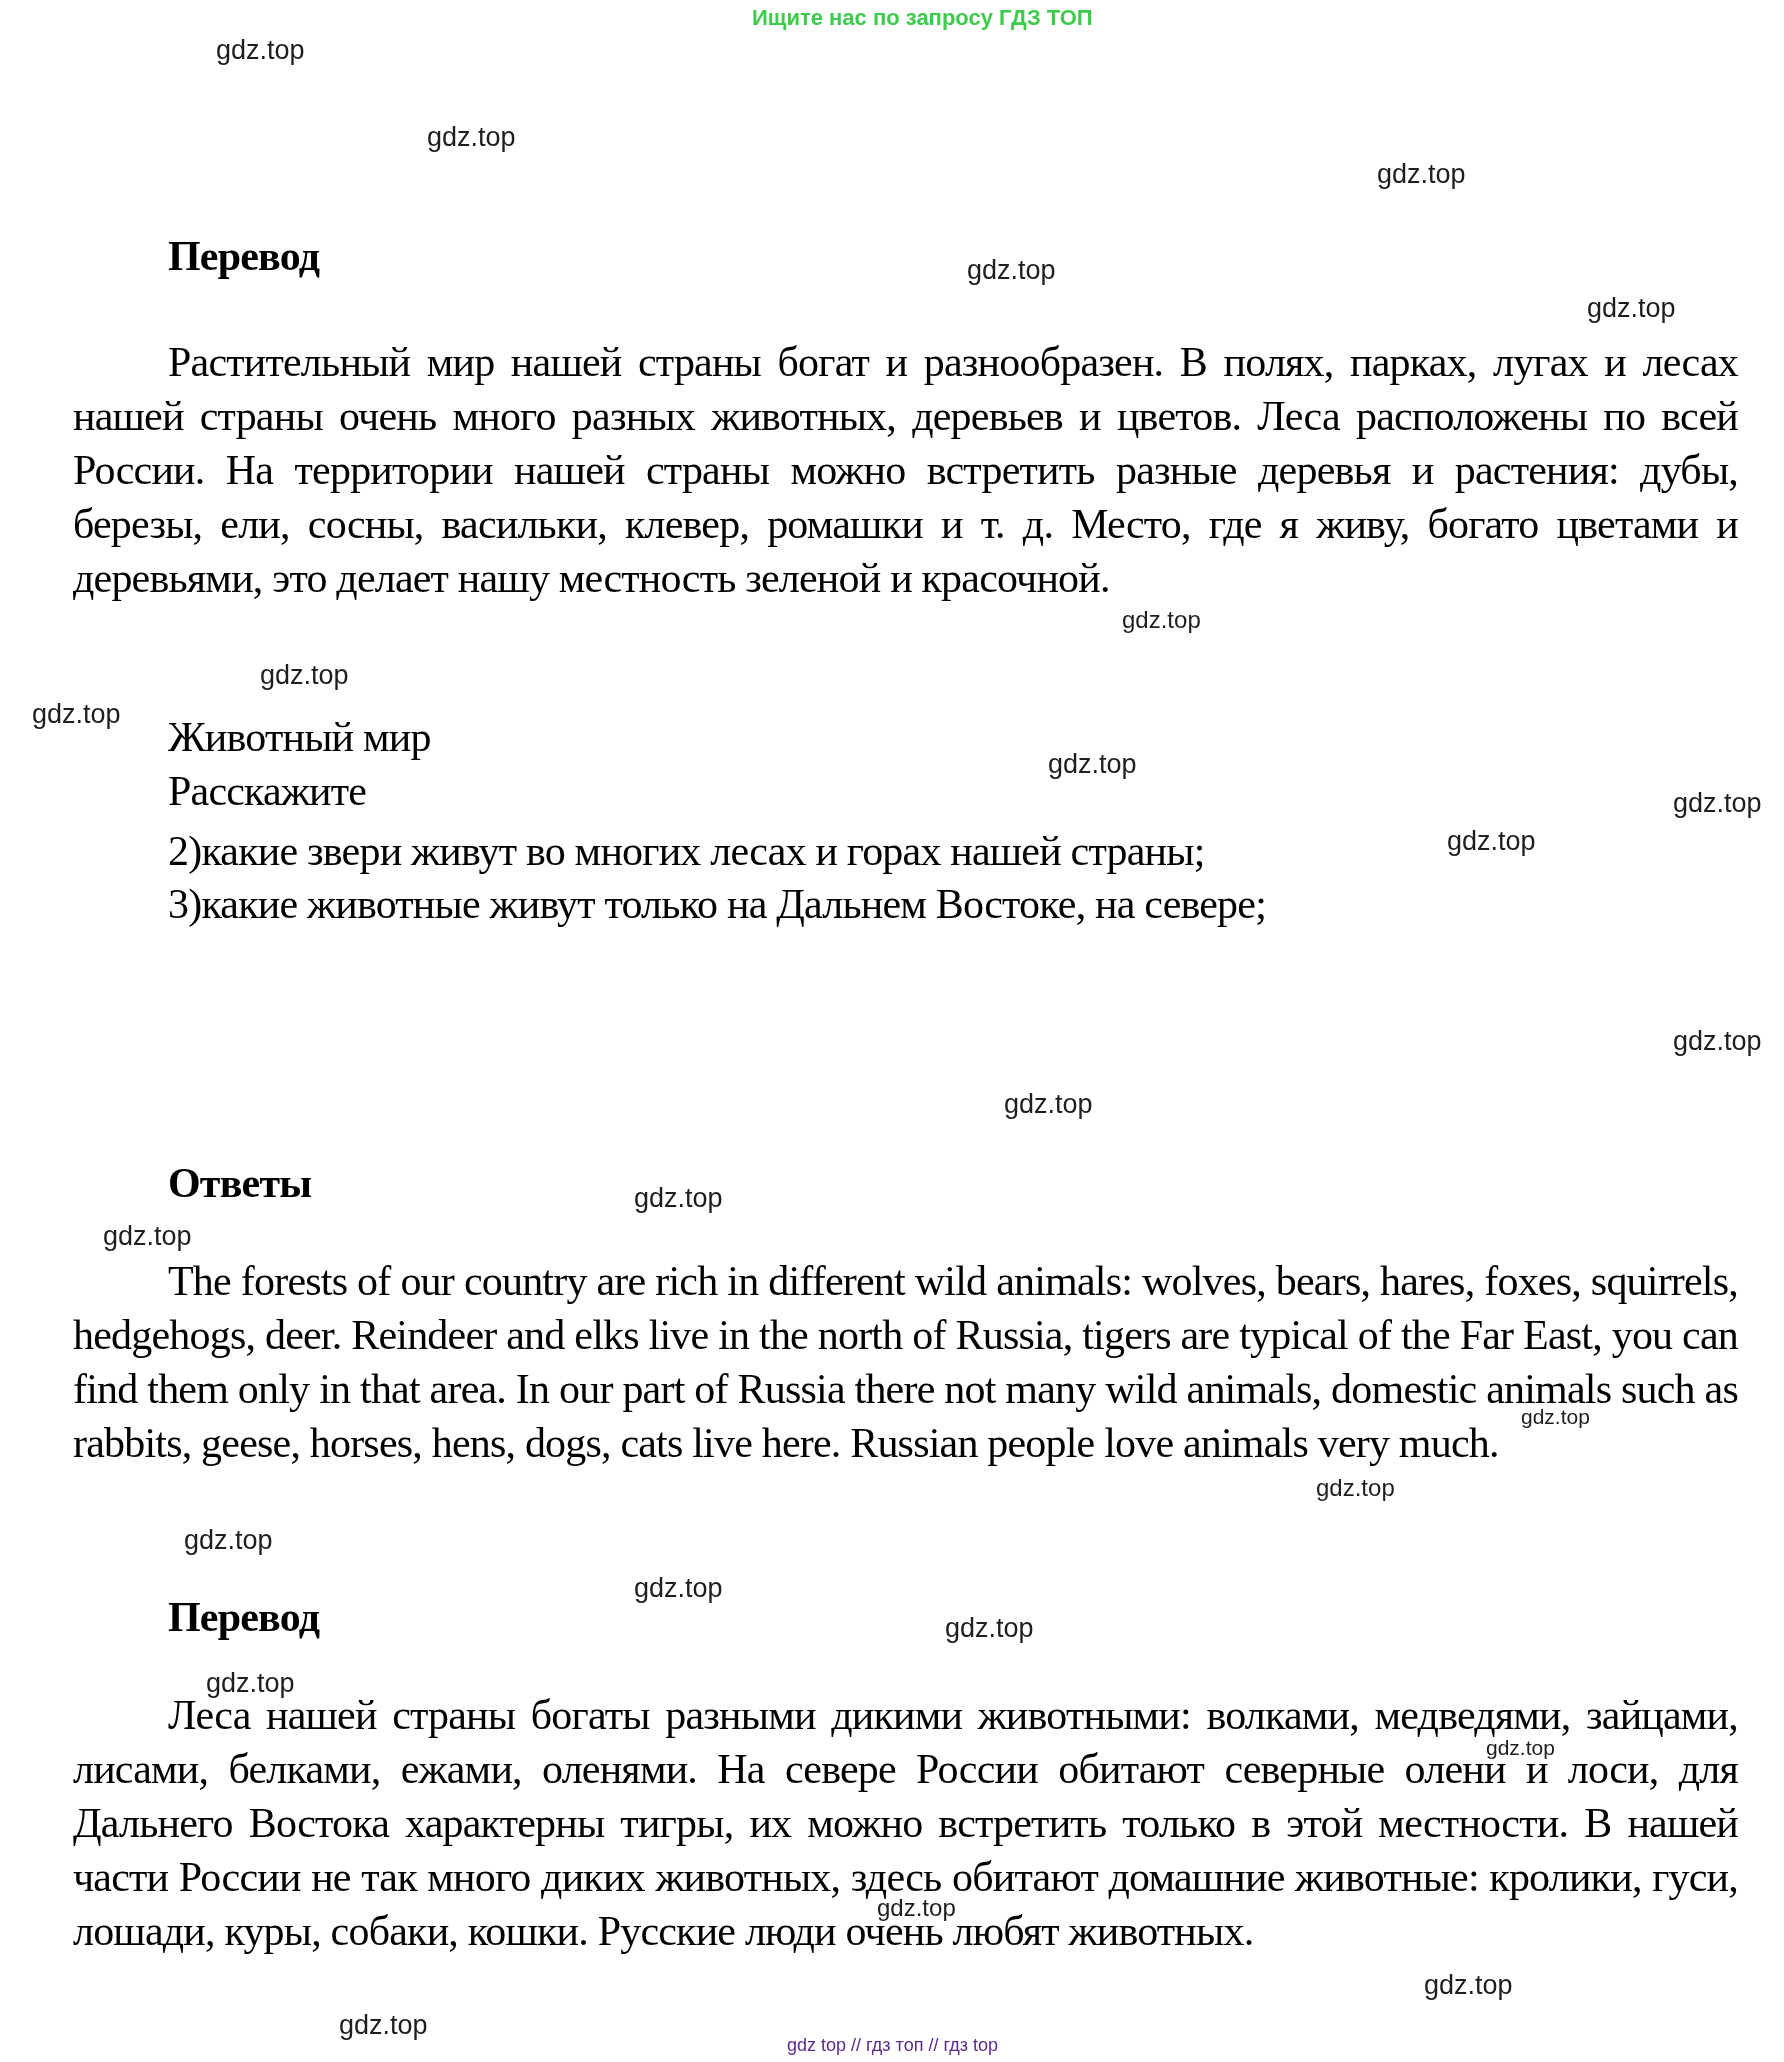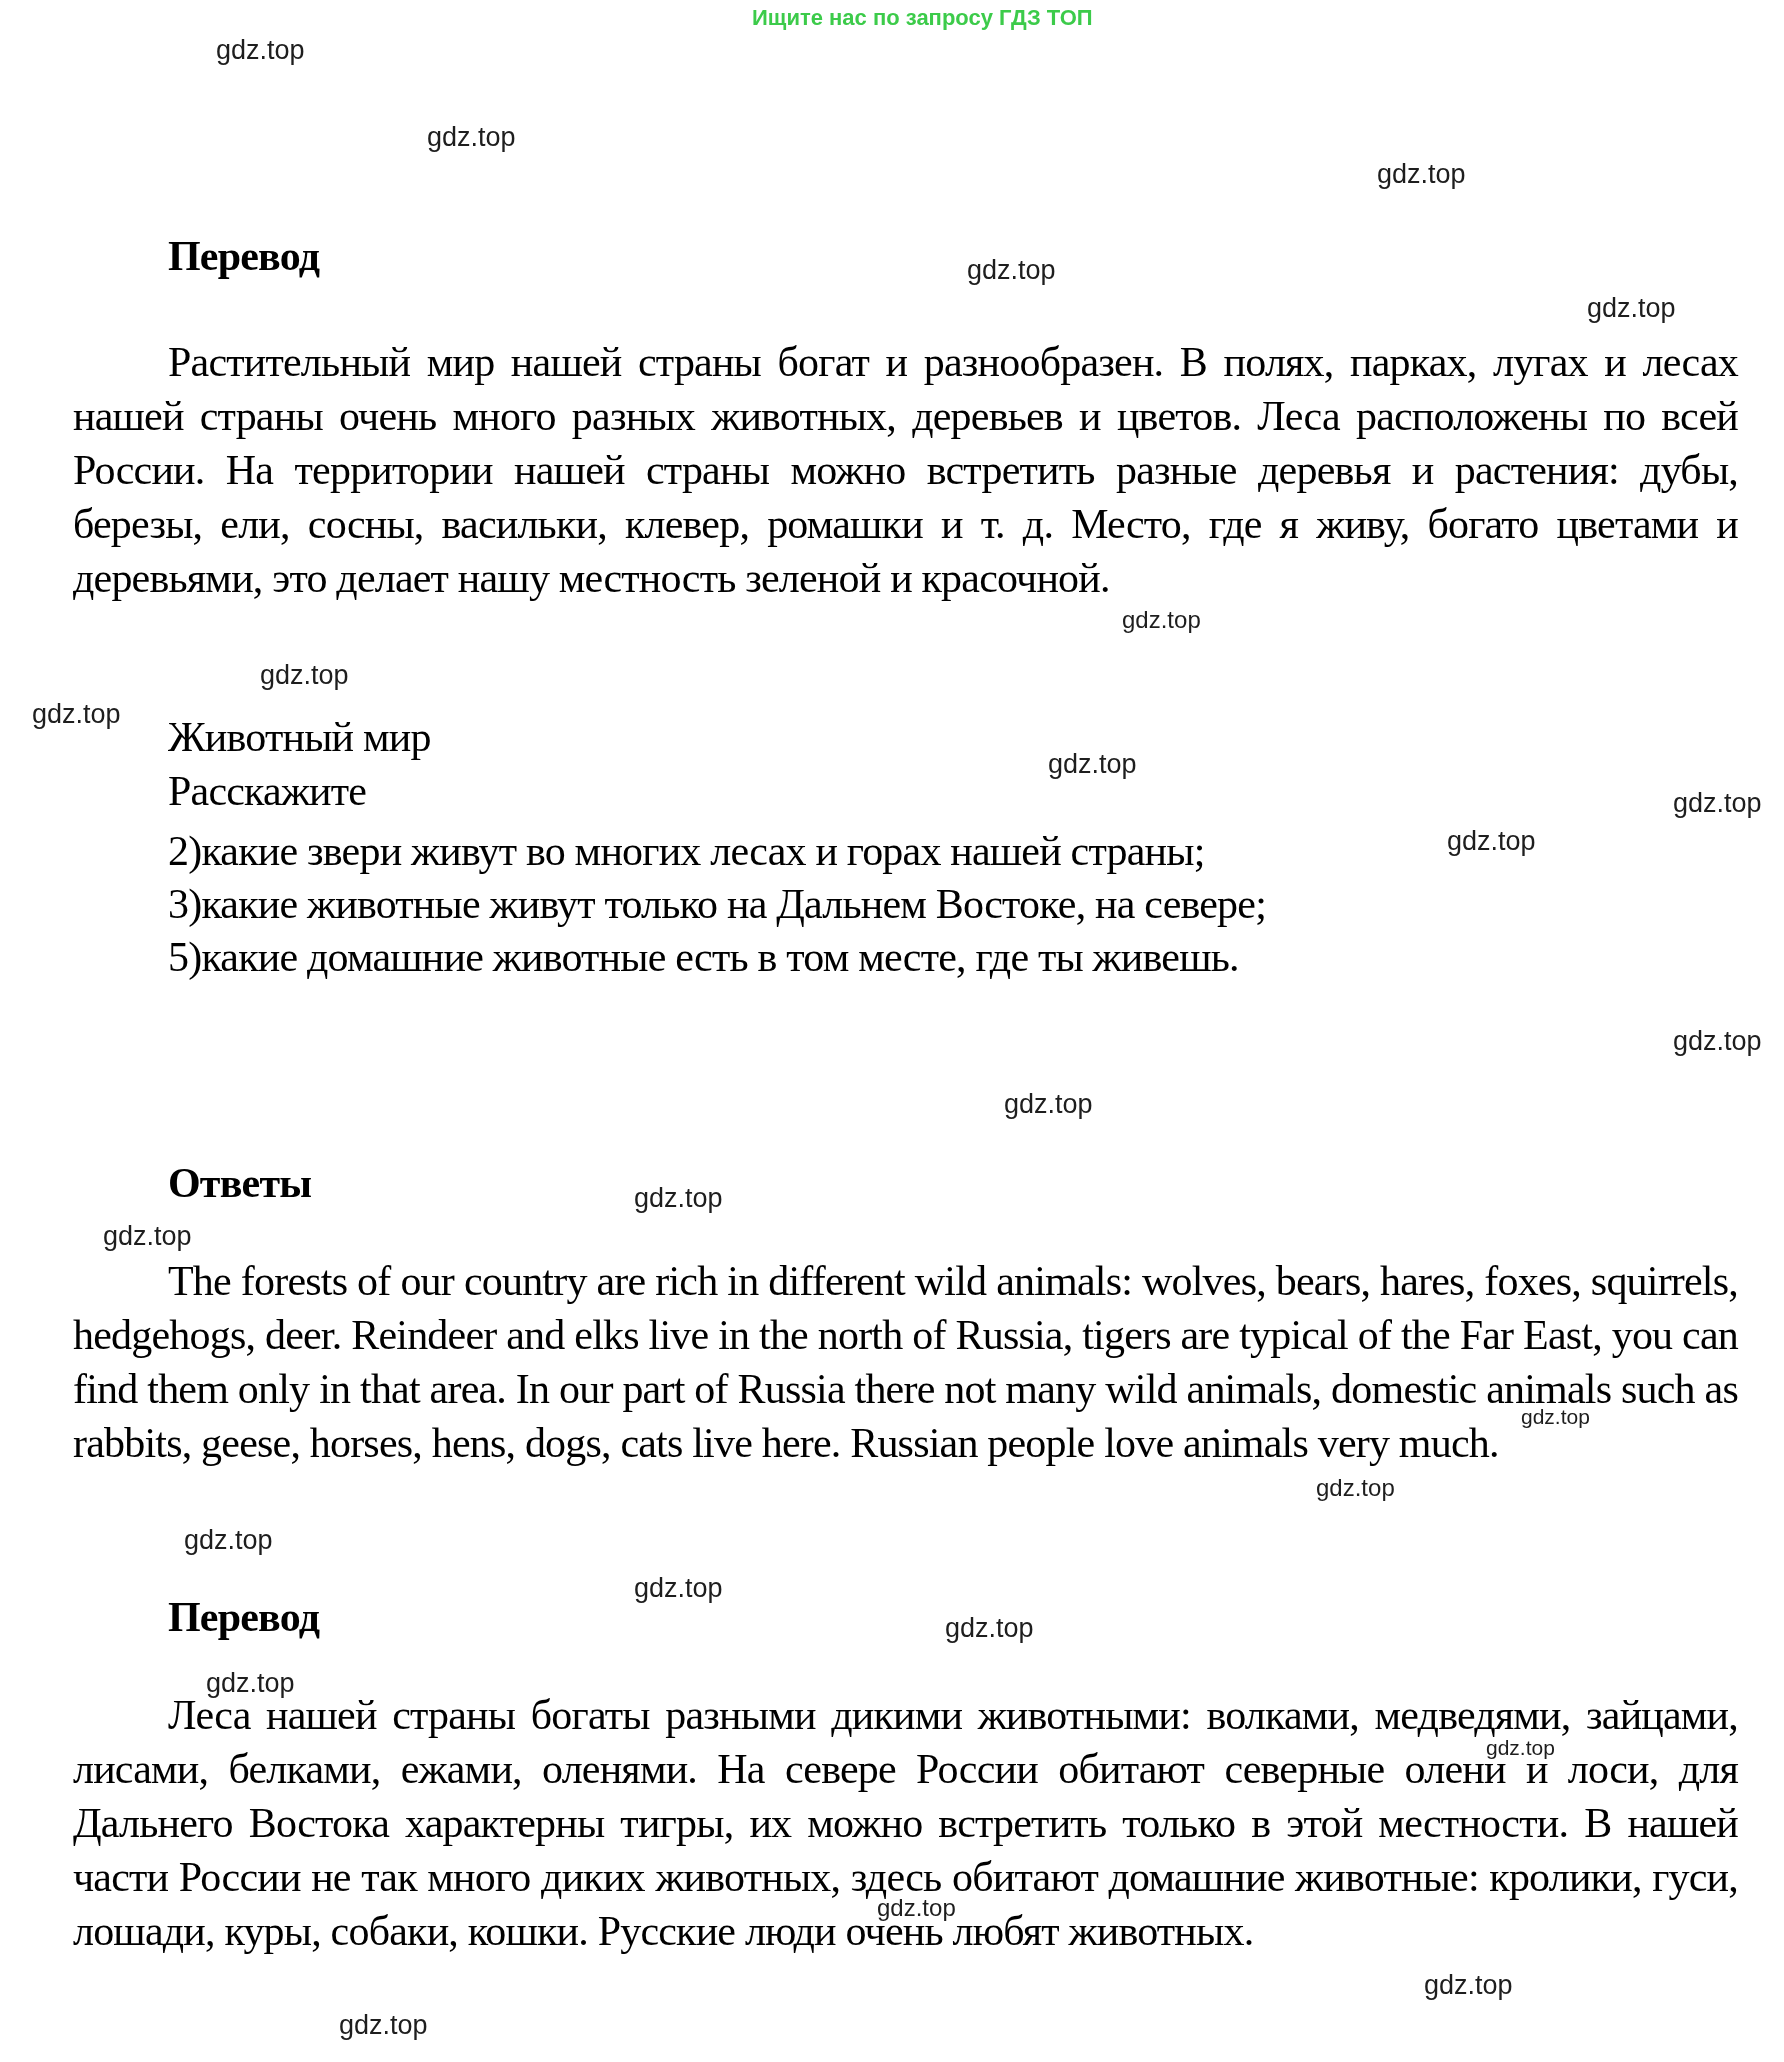--- a/index.html
+++ b/index.html
@@ -49,21 +49,20 @@
 
   <div class="para indent p-ru1">Растительный мир нашей страны богат и разнообразен. В полях, парках, лугах и лесах нашей страны очень много разных животных, деревьев и цветов. Леса расположены по всей России. На территории нашей страны можно встретить разные деревья и растения: дубы, березы, ели, сосны, васильки, клевер, ромашки и т. д. Место, где я живу, богато цветами и деревьями, это делает нашу местность зеленой и красочной.</div>
 
   <div class="line topic">Животный мир</div>
 
   <div class="line prompt">Расскажите</div>
 
   <div class="list" id="task-list">
       <div class="task-item">2)какие звери живут во многих лесах и горах нашей страны;</div>
       <div class="task-item">3)какие животные живут только на Дальнем Востоке, на севере;</div>
-      <div class="task-item">5)какие домашние животные есть в том месте, где ты живешь.</div>
     </div>
 
   <h2 class="heading h-otvety">Ответы</h2>
 
   <div class="para indent p-en2">The forests of our country are rich in different wild animals: wolves, bears, hares, foxes, squirrels, hedgehogs, deer. Reindeer and elks live in the north of Russia, tigers are typical of the Far East, you can find them only in that area. In our part of Russia there not many wild animals, domestic animals such as rabbits, geese, horses, hens, dogs, cats live here. Russian people love animals very much.</div>
 
   <h2 class="heading h-perevod2">Перевод</h2>
 
   <div class="para indent p-ru2">Леса нашей страны богаты разными дикими животными: волками, медведями, зайцами, лисами, белками, ежами, оленями. На севере России обитают северные олени и лоси, для Дальнего Востока характерны тигры, их можно встретить только в этой местности. В нашей части России не так много диких животных, здесь обитают домашние животные: кролики, гуси, лошади, куры, собаки, кошки. Русские люди очень любят животных.</div>
 
@@ -88,15 +87,16 @@
       <span class="wm" style="left: 184px; top: 1524px; font-size: 27px; color: rgb(30, 30, 30);">gdz.top</span>
       <span class="wm" style="left: 634px; top: 1572px; font-size: 27px; color: rgb(30, 30, 30);">gdz.top</span>
       <span class="wm" style="left: 945px; top: 1612px; font-size: 27px; color: rgb(30, 30, 30);">gdz.top</span>
       <span class="wm" style="left: 206px; top: 1667px; font-size: 27px; color: rgb(30, 30, 30);">gdz.top</span>
       <span class="wm" style="left: 1486px; top: 1735px; font-size: 21px; color: rgb(30, 30, 30);">gdz.top</span>
       <span class="wm" style="left: 877px; top: 1894px; font-size: 24px; color: rgb(30, 30, 30);">gdz.top</span>
       <span class="wm" style="left: 1424px; top: 1969px; font-size: 27px; color: rgb(30, 30, 30);">gdz.top</span>
       <span class="wm" style="left: 339px; top: 2009px; font-size: 27px; color: rgb(30, 30, 30);">gdz.top</span>
     </div>
 
+  <div class="footer-note" style="color: rgb(91, 43, 142);">gdz top  //  гдз топ  //  гдз top</div>
 
 </div>
 
 
 </body></html>

